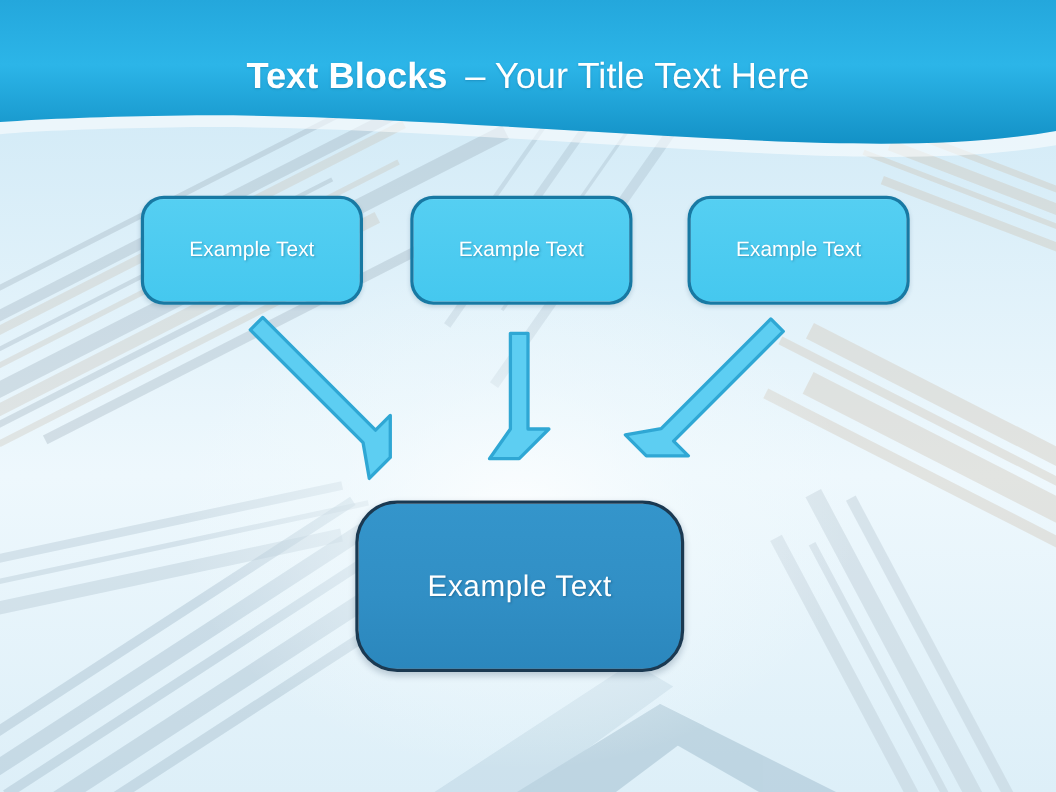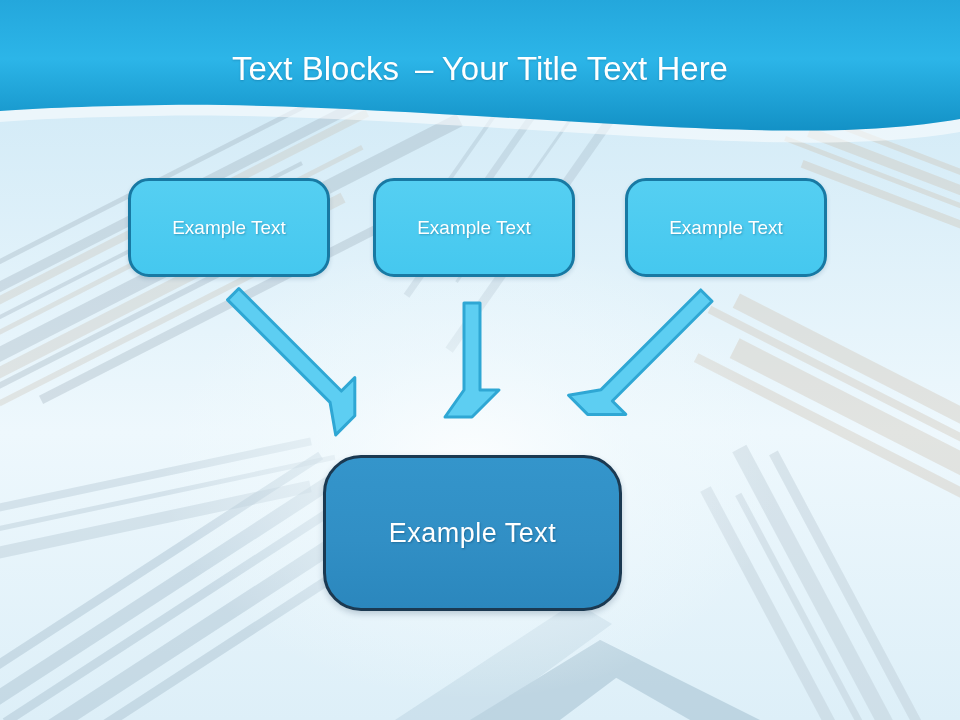--- a/index.html
+++ b/index.html
@@ -15,21 +15,21 @@
   .header{position:absolute;left:0;top:0;width:960px;height:150px;}
   .header-wave-svg{position:absolute;left:0;top:0;width:960px;height:150px;}
   .slide-title{
     position:absolute;left:0;top:50px;width:960px;
     text-align:center;
     font-size:33px;line-height:1.15;
     color:var(--title-text,#ffffff);
     text-shadow:0 1px 2px rgba(0,60,100,.25);
     margin:0;white-space:nowrap;
   }
-  .slide-title .t-bold{font-weight:400;}
+  .slide-title .t-bold{font-weight:700;}
   .slide-title .t-rest{font-weight:400;margin-left:16px;}
   .top-box{
     position:absolute;top:178px;width:202px;height:99px;
     box-sizing:border-box;
     border:3px solid var(--box-border,#1879a3);
     border-radius:21px;
     background:linear-gradient(180deg,var(--box-fill-light,#55cff2),var(--box-fill,#45c8ef));
     display:flex;align-items:center;justify-content:center;
     box-shadow:0 2px 4px rgba(30,80,110,.18);
   }

